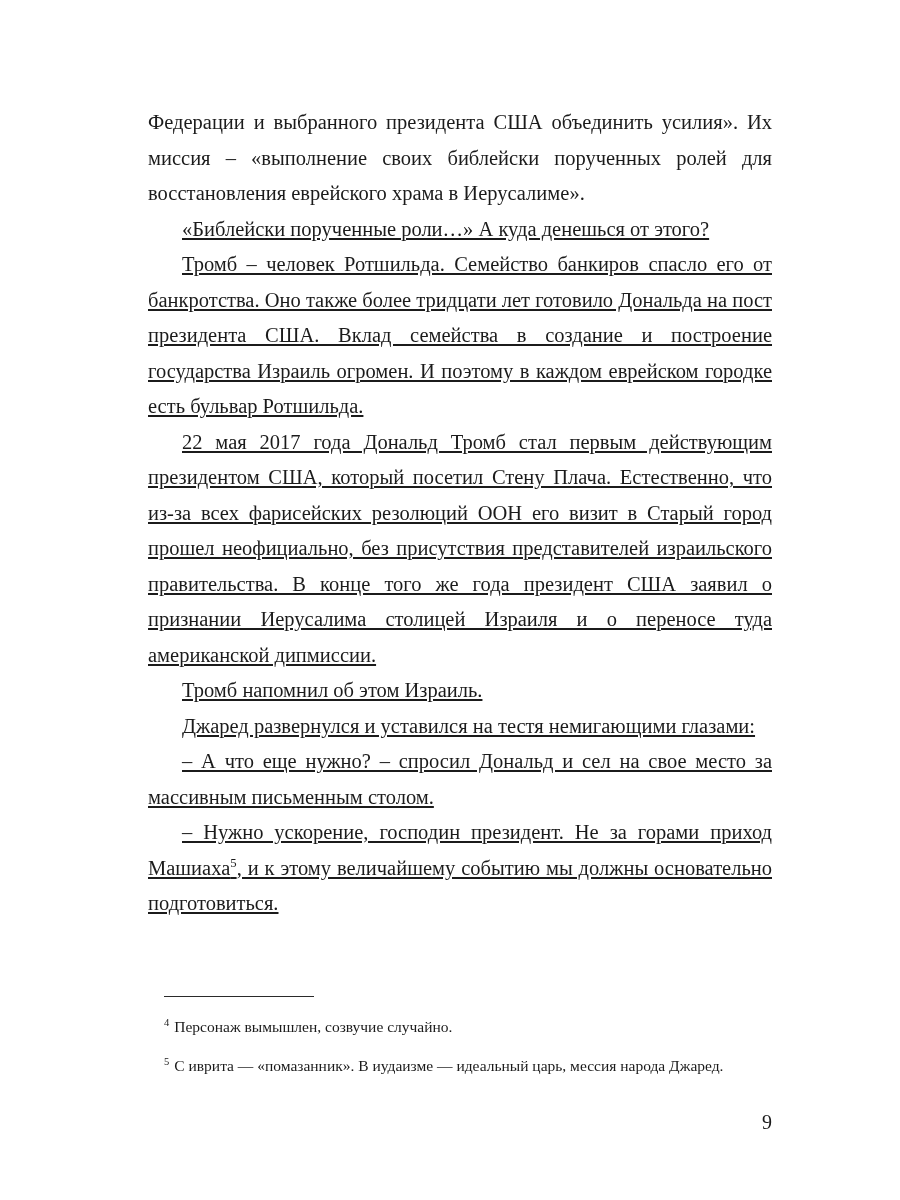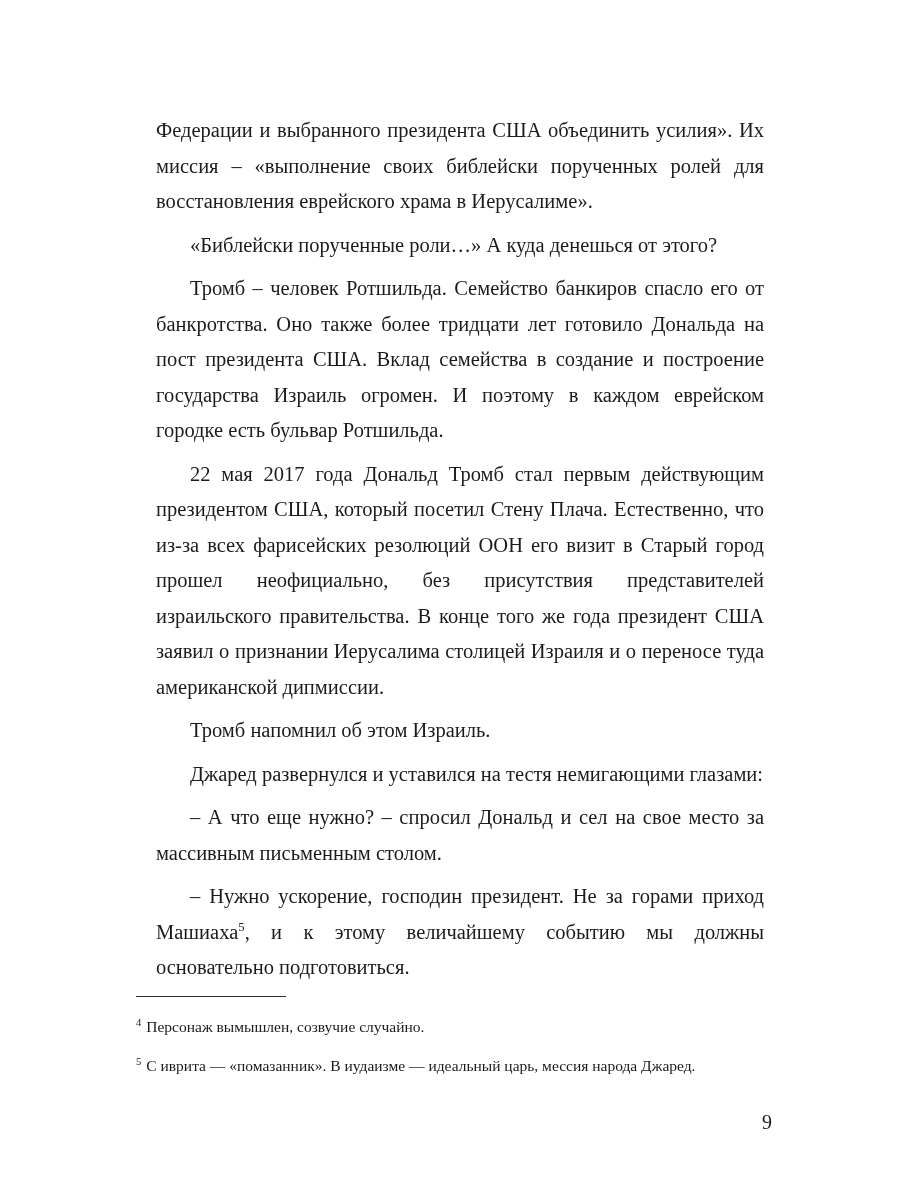--- a/index.html
+++ b/index.html
@@ -22,36 +22,37 @@
     padding: 105px 128px 40px 148px;
   }
   .body-text {
     font-size: 20.5px;
     line-height: 35.5px;
     text-align: justify;
     text-justify: inter-word;
     hyphens: manual;
   }
   .body-text p {
-    margin: 8px;
+    margin: 0;
   }
   .p-indent {
     text-indent: 34px;
+    text-decoration: underline;
   }
   .p-noindent {
     text-indent: 0;
   }
   sup {
     font-size: 0.62em;
     vertical-align: super;
     line-height: 0;
   }
   .footnotes {
     position: absolute;
-    left: 136px;
+    left: 164px;
     right: 128px;
     top: 996px;
   }
   .footnote-rule {
     width: 150px;
     height: 1px;
     background: #2a2a2a;
     margin: 0 0 16px 0;
   }
   .footnote {

